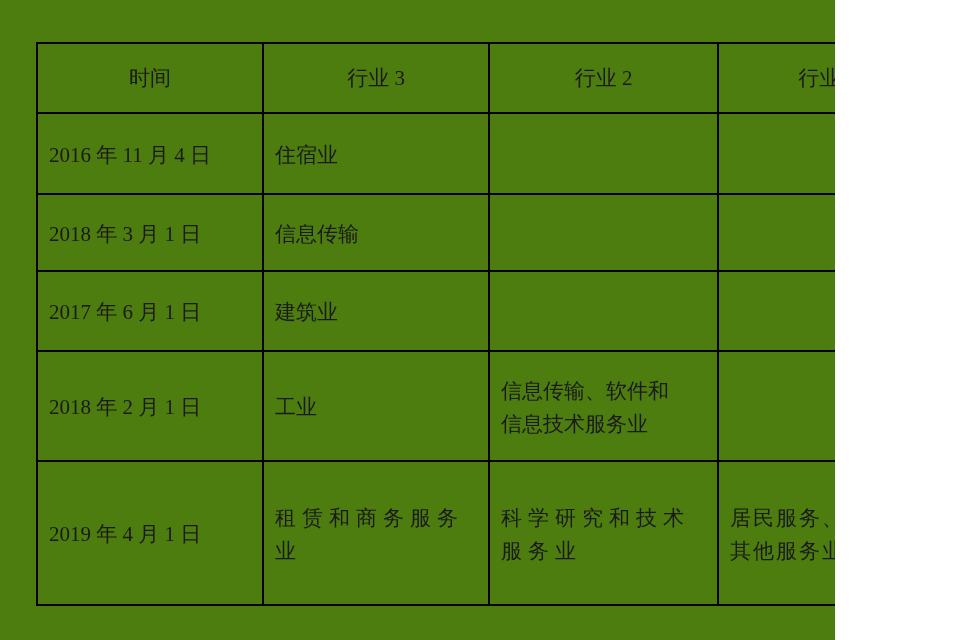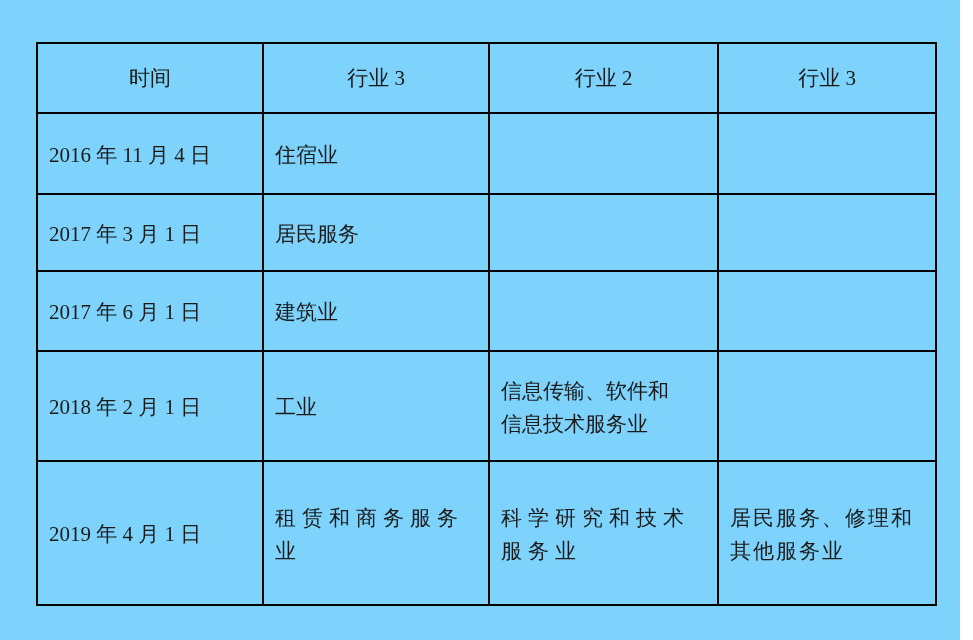--- a/index.html
+++ b/index.html
@@ -2,23 +2,23 @@
 <html><head>
 <meta charset="utf-8">
 <style>
   html, body {
     margin: 0;
     padding: 0;
     background: #ffffff;
   }
   .page {
     position: relative;
-    width: 960px;
+    width: 835px;
     height: 640px;
-    background: #7dd3fc;
+    background: #4d7c0f;
     color: #1a1a1a;
     font-family: "Liberation Serif", "DejaVu Serif", serif;
     overflow: hidden;
   }
   table.doc-table {
     position: absolute;
     left: 36px;
     top: 42px;
     width: 899px;
     border-collapse: collapse;
@@ -73,22 +73,22 @@
       </tr>
     </thead>
     <tbody>
       <tr class="row-1">
         <td>2016 年 11 月 4 日</td>
         <td>住宿业</td>
         <td></td>
         <td></td>
       </tr>
       <tr class="row-2">
-        <td>2017 年 3 月 1 日</td>
-        <td>居民服务</td>
+        <td>2018 年 3 月 1 日</td>
+        <td>信息传输</td>
         <td></td>
         <td></td>
       </tr>
       <tr class="row-3">
         <td>2017 年 6 月 1 日</td>
         <td>建筑业</td>
         <td></td>
         <td></td>
       </tr>
       <tr class="row-4">

